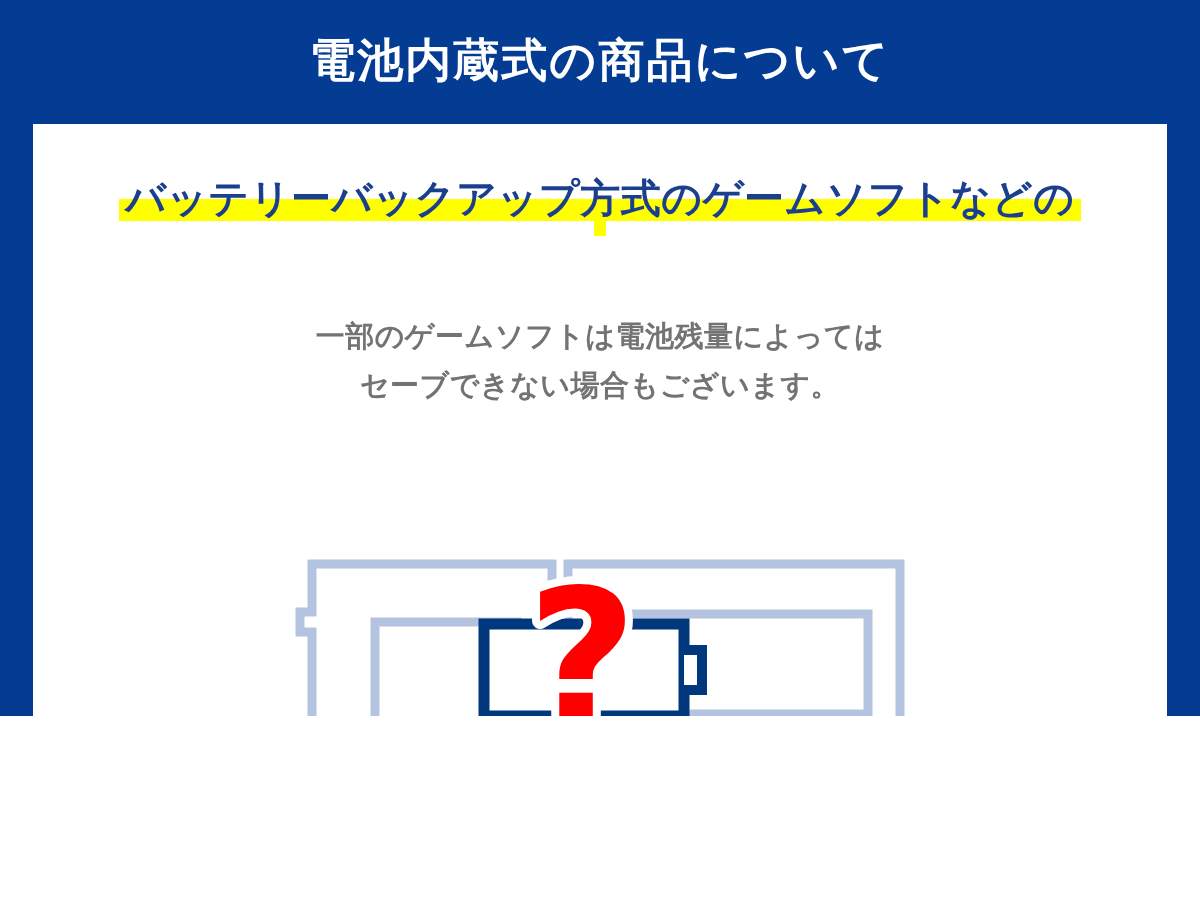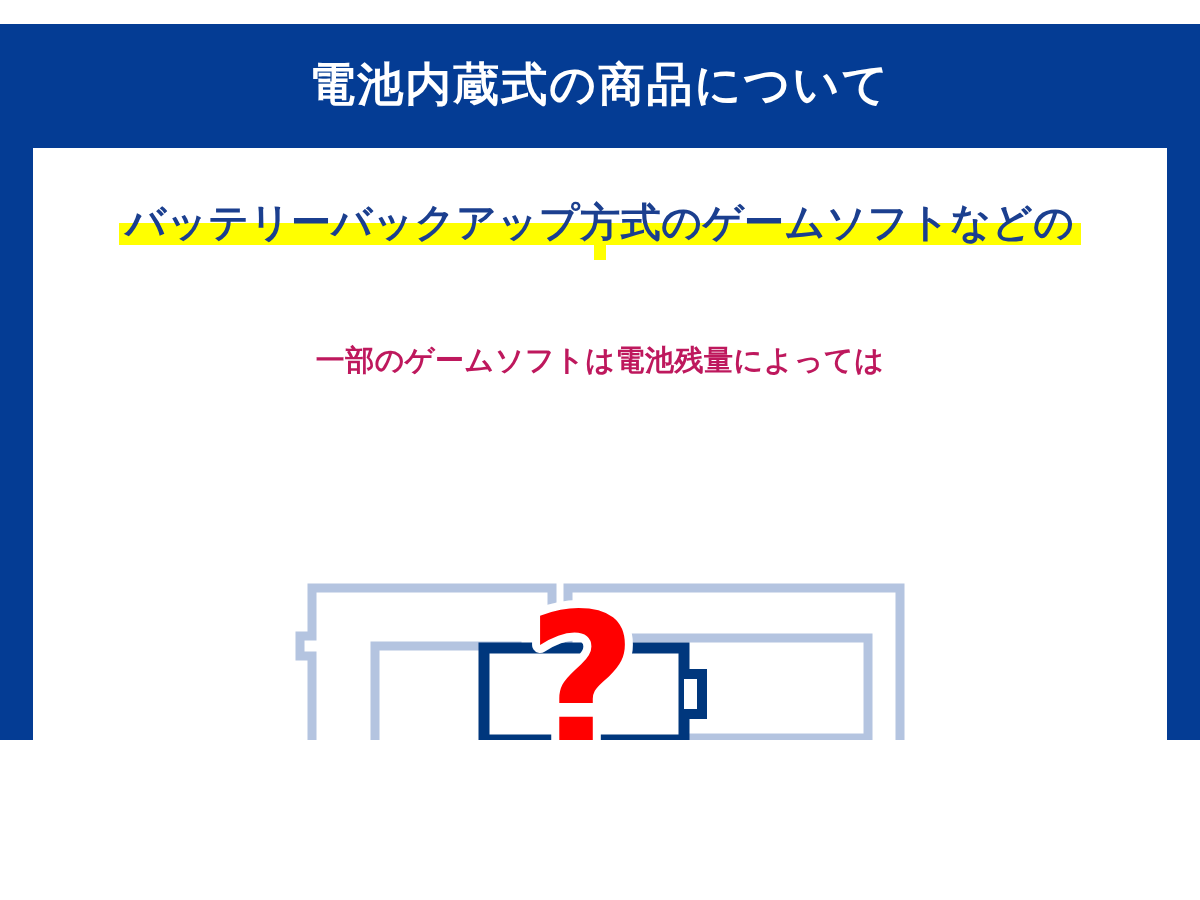--- a/index.html
+++ b/index.html
@@ -8,21 +8,20 @@
     padding: 0;
     background: #ffffff;
   }
   #stage {
     position: relative;
     width: 1200px;
     height: 716px;
     overflow: hidden;
     font-family: "DejaVu Sans", "Liberation Sans", sans-serif;
     background: var(--brand, #043c94);
-    margin-top: 24px;
   }
 
   
   .header-band {
     position: absolute;
     left: 0;
     top: 0;
     width: 1200px;
     height: 124px;
     background: #043c94;
@@ -87,21 +86,21 @@
   .body-block {
     position: absolute;
     left: 0;
     top: 188px;
     width: 1134px;
     text-align: center;
   }
   .body-line {
     font-size: 29px;
     font-weight: 700;
-    color: #be185d;
+    color: #737373;
     line-height: 49px;
     letter-spacing: 0.5px;
     white-space: nowrap;
   }
 
   
   .illustration {
     position: absolute;
     left: 0;
     top: 430px;
@@ -133,20 +132,21 @@
       </div>
       <div>
         <span class="hl-line">
           <span class="marker"></span>
         </span>
       </div>
     </div>
 
     <div class="body-block">
       <div class="body-line">一部のゲームソフトは電池残量によっては</div>
+      <div class="body-line">セーブできない場合もございます。</div>
     </div>
 
     <div class="illustration">
       <svg width="620" height="230" viewBox="0 0 620 230">
 
         <path d="M 22 10 L 262 10 L 262 207 L 22 207 L 22 78 L 10 78 L 10 58 L 22 58 Z" fill="none" stroke="#b4c4e0" stroke-width="9" stroke-linejoin="miter"></path>
 
         <rect x="85" y="68" width="142" height="122" fill="none" stroke="#b4c4e0" stroke-width="9"></rect>
 
         <path d="M 278 10 L 610 10 L 610 198 L 556 198 L 556 182 L 292 182 L 292 198 L 278 198 Z" fill="none" stroke="#b4c4e0" stroke-width="9" stroke-linejoin="miter"></path>

